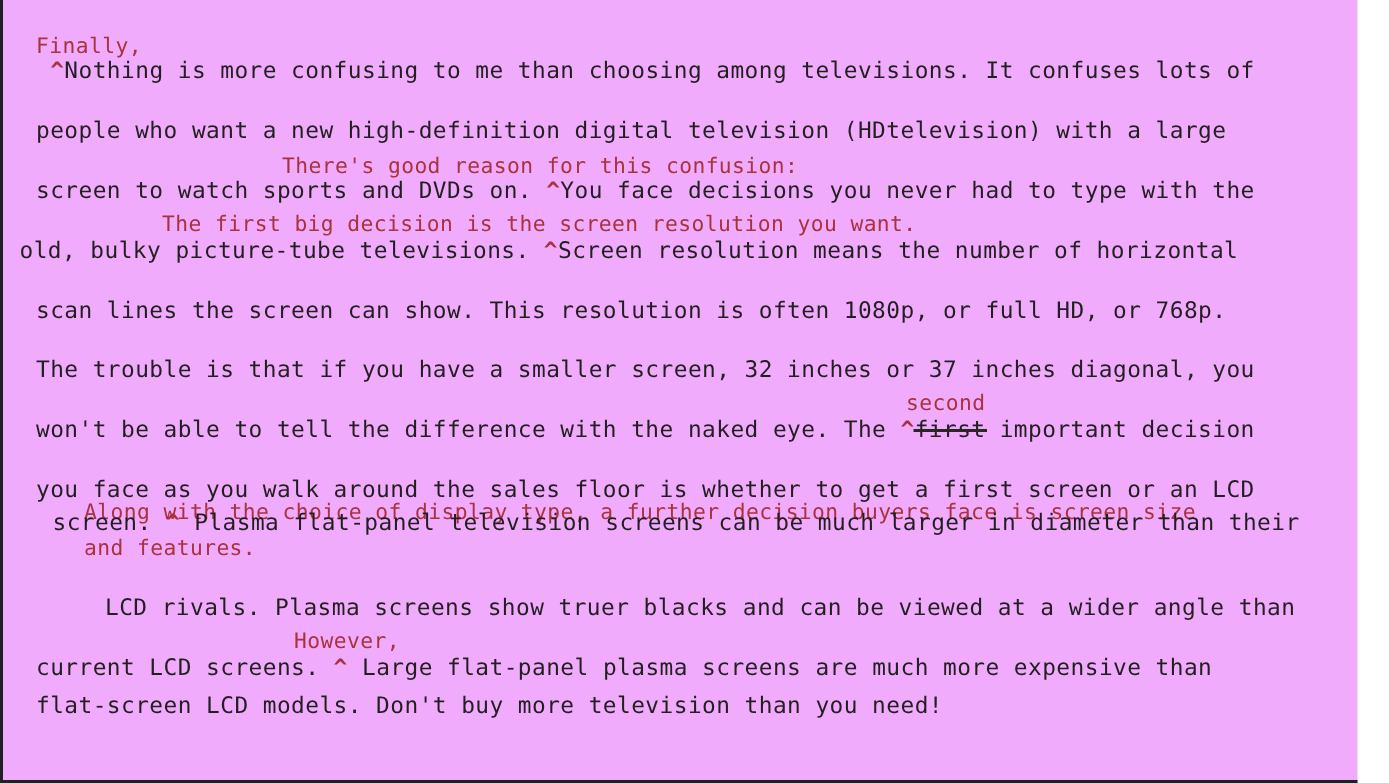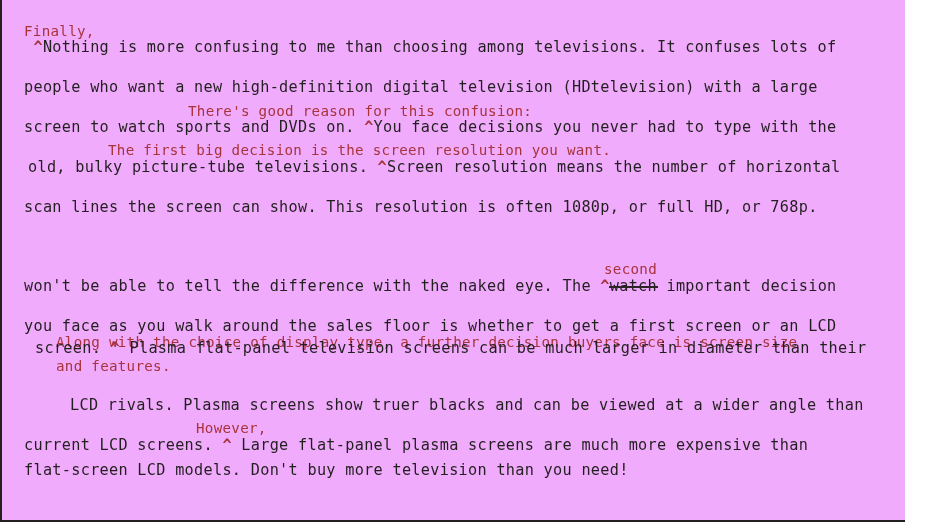--- a/index.html
+++ b/index.html
@@ -109,28 +109,29 @@
     <div class="body-line" style="left:24px; top:39px;"><span> </span><span class="caret">^</span><span>Nothing is more confusing to me than choosing among televisions. It confuses lots of</span></div>
 
     <div class="body-line" style="left:24px; top:79px;"><span>people who want a new high-definition digital television (HDtelevision) with a large</span></div>
 
     <div class="annot" style="left:188px; top:104px;">There's good reason for this confusion:</div>
 
     <div class="body-line" style="left:24px; top:119px;"><span>screen to watch sports and DVDs on. </span><span class="caret">^</span><span>You face decisions you never had to type with the</span></div>
 
     <div class="annot" style="left:108px; top:143px;">The first big decision is the screen resolution you want.</div>
 
-    <div class="body-line" style="left:28px; top:159px;"><span>old, bulky picture-tube televisions. </span><span class="caret">^</span><span>Screen resolution means the number of horizontal</span></div>
+    <div class="body-line" style="left:13px; top:159px;"><span>old, bulky picture-tube televisions. </span><span class="caret">^</span><span>Screen resolution means the number of horizontal</span></div>
 
     <div class="body-line" style="left:24px; top:199px;"><span>scan lines the screen can show. This resolution is often 1080p, or full HD, or 768p.</span></div>
 
+    <div class="body-line" style="left:24px; top:238px;"><span>The trouble is that if you have a smaller screen, 32 inches or 37 inches diagonal, you</span></div>
 
     <div class="annot" style="left:604px; top:262px;">second</div>
 
-    <div class="body-line" style="left:24px; top:278px;"><span>won't be able to tell the difference with the naked eye. The </span><span class="caret">^</span><span class="strike">watch</span><span> important decision</span></div>
+    <div class="body-line" style="left:24px; top:278px;"><span>won't be able to tell the difference with the naked eye. The </span><span class="caret">^</span><span class="strike">first</span><span> important decision</span></div>
 
     <div class="body-line" style="left:24px; top:318px;"><span>you face as you walk around the sales floor is whether to get a first screen or an LCD</span></div>
 
     <div class="annot annot-multiline" style="left:24px; top:330px;">Along with the choice of display type, a further decision buyers face is screen size
 and features.</div>
 
     <div class="body-line" style="left:24px; top:340px;margin-left:11px;"><span>screen. </span><span class="caret">^</span><span> Plasma flat-panel television screens can be much larger in diameter than their</span></div>
 
     <div class="body-line" style="left:24px; top:397px;margin-left:46px;"><span>LCD rivals. Plasma screens show truer blacks and can be viewed at a wider angle than</span></div>
 

